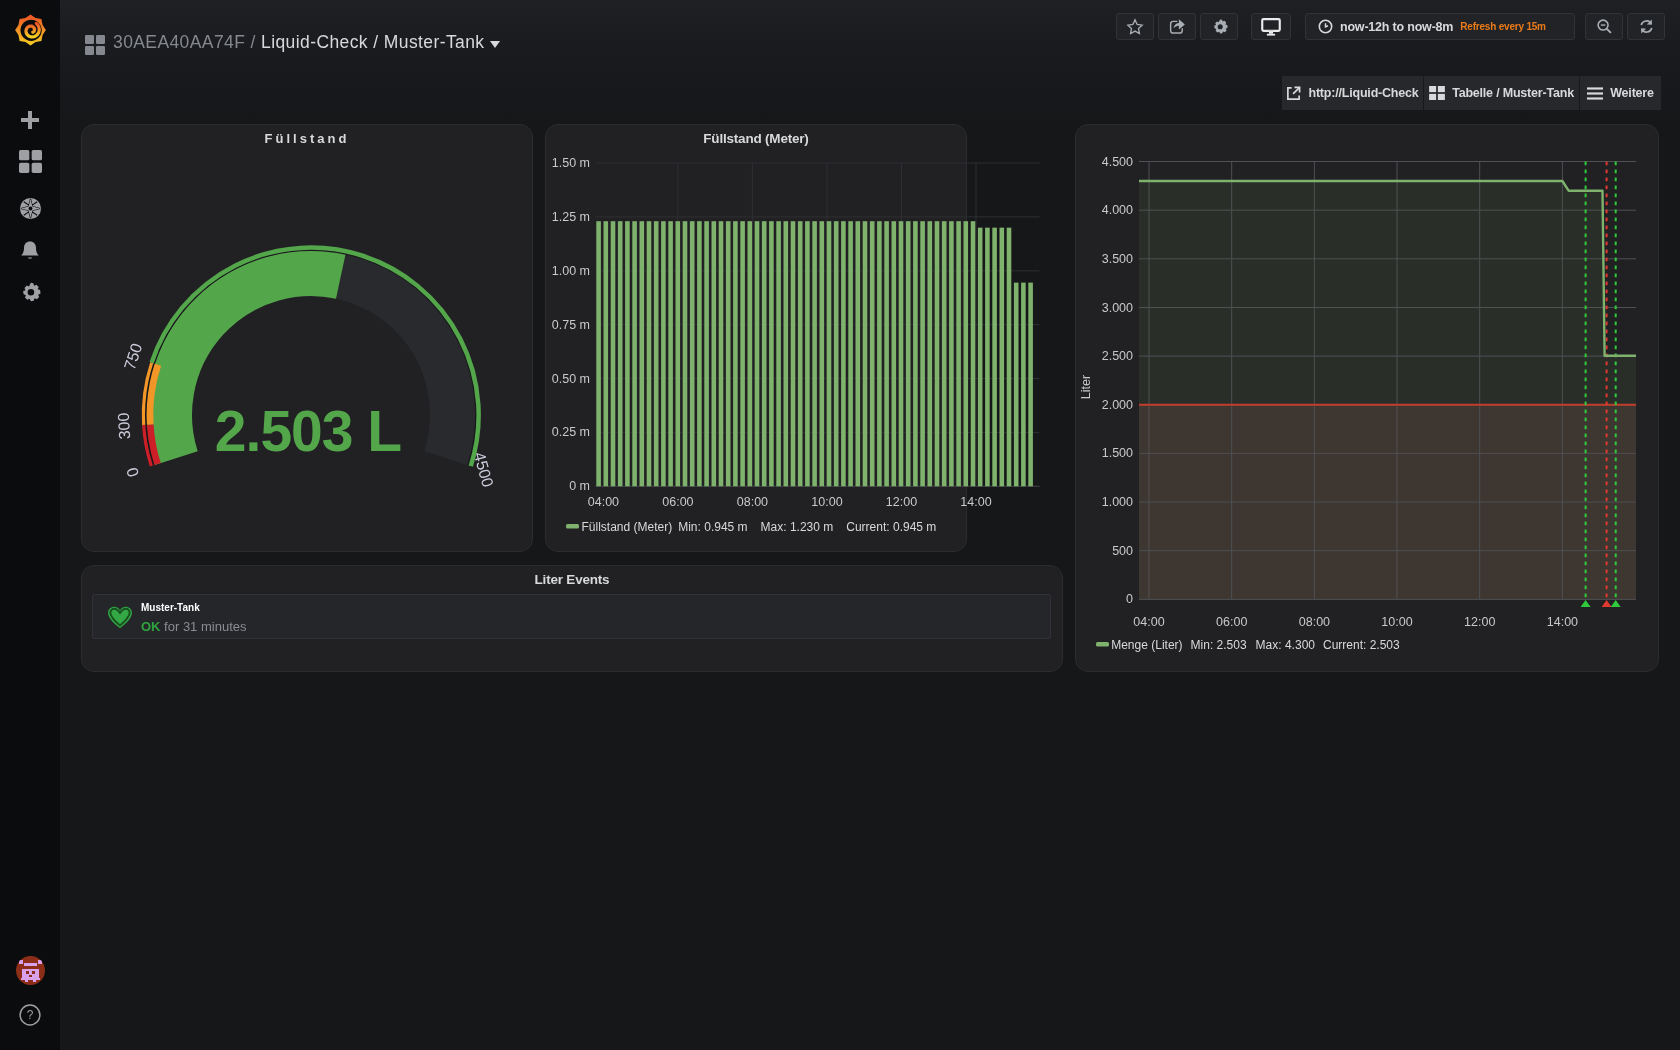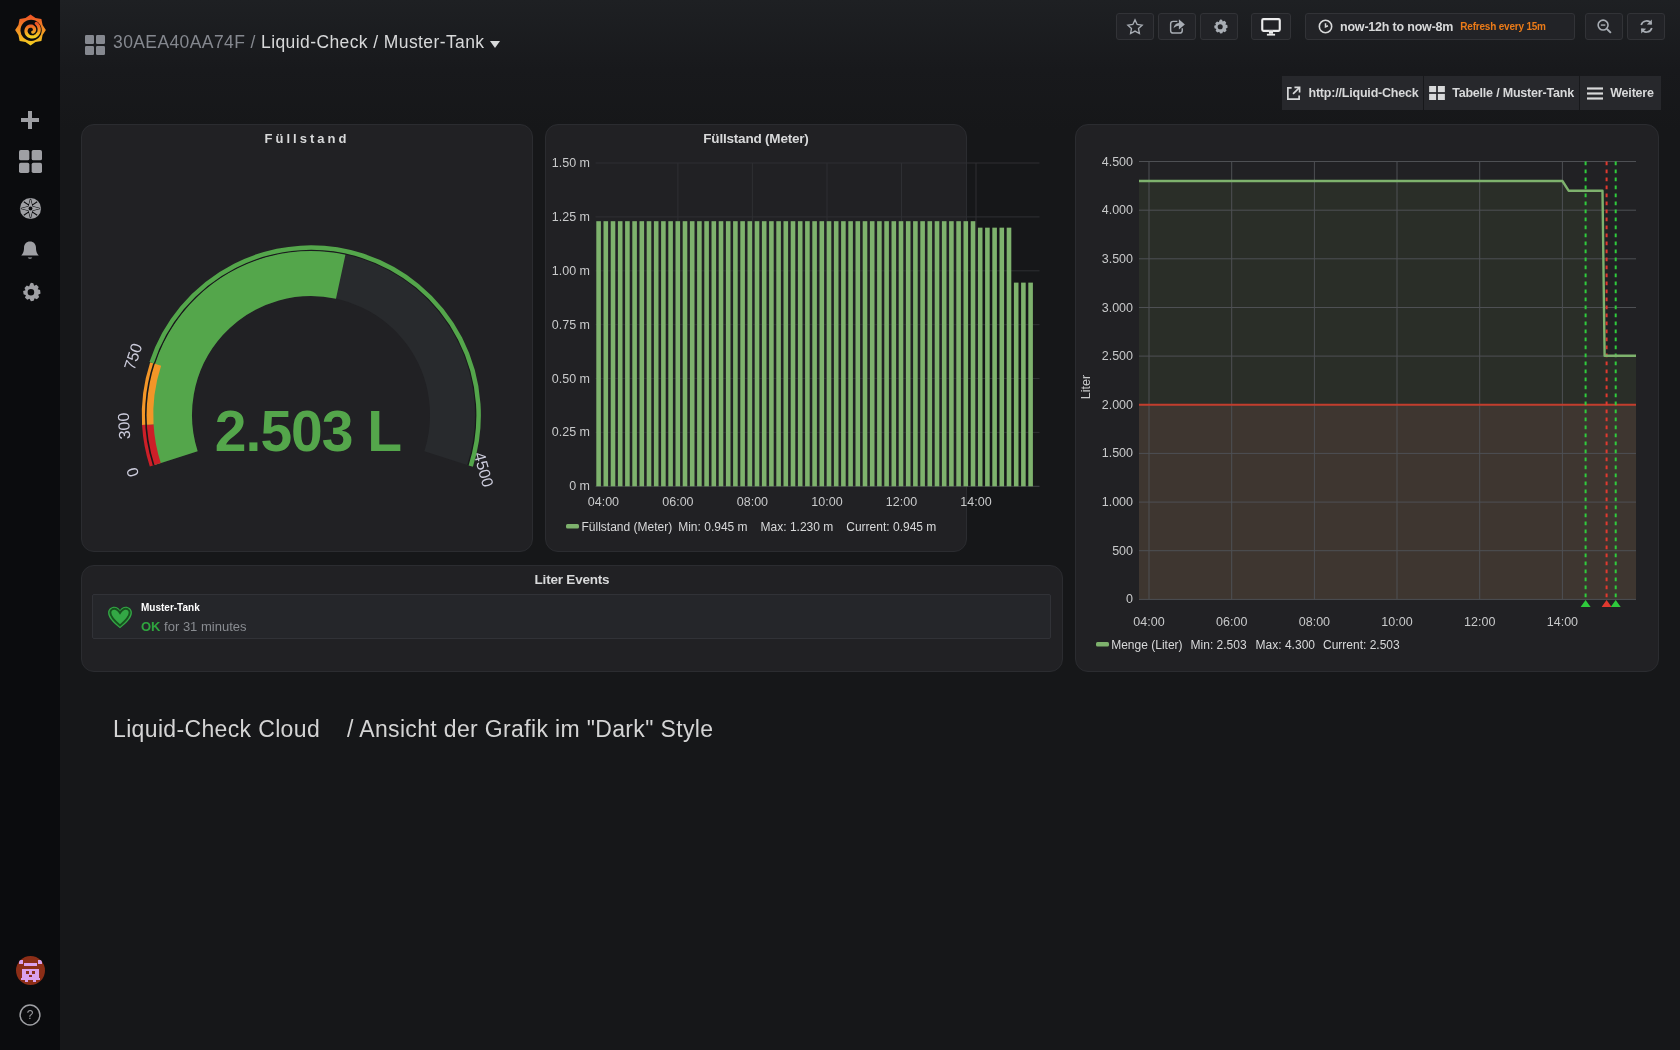--- a/index.html
+++ b/index.html
@@ -273,21 +273,20 @@
 <div style="position:absolute;left:10px;top:28px;width:959px;height:45px;background:#25262a;border:1px solid #313237;border-radius:2px">
 <svg width="26" height="25" viewBox="0 0 24 22" style="position:absolute;left:14px;top:10px">
           <path d="M12 21 C 5 15 1 11 1 6.5 C 1 3 3.8 1 6.8 1 C 9 1 11 2.3 12 4.2 C 13 2.3 15 1 17.2 1 C 20.2 1 23 3 23 6.5 C 23 11 19 15 12 21 Z" fill="#33a845"></path>
           <path d="M12 18.4 C 6.5 13.7 3.1 10.2 3.1 6.6 C 3.1 4.2 5.1 3 6.8 3 C 8.5 3 10.1 4 12 6.8 C 13.9 4 15.5 3 17.2 3 C 18.9 3 20.9 4.2 20.9 6.6 C 20.9 10.2 17.5 13.7 12 18.4 Z" fill="none" stroke="#17531f" stroke-width="1.8"></path>
         </svg>
 <div style="position:absolute;left:48px;top:7px;color:#ffffff;font-size:10px;font-weight:bold">Muster-Tank</div>
 <div style="position:absolute;left:48px;top:24px;font-size:13px;color:#898c91"><span style="color:#2fa43f;font-weight:bold">OK</span> for 31 minutes</div>
 </div>
 </div>
 
-<div style="position:absolute;left:113px;top:716px;font-size:23px;letter-spacing:0.35px;color:#d4d4d4">Liquid-Check Cloud&nbsp;&nbsp;&nbsp; / Ansicht der Grafik im "Dark" Style</div>
 
 <div id="sidebar">
 <div class="sic" style="top:14px">
         <svg width="31" height="32" viewBox="0 0 100 104">
 <defs>
             <linearGradient id="glg" x1="0" y1="1" x2="0" y2="0">
 <stop offset="0" stop-color="#f5d020"></stop>
               <stop offset="1" stop-color="#ee5127"></stop>
             </linearGradient>
           </defs>

